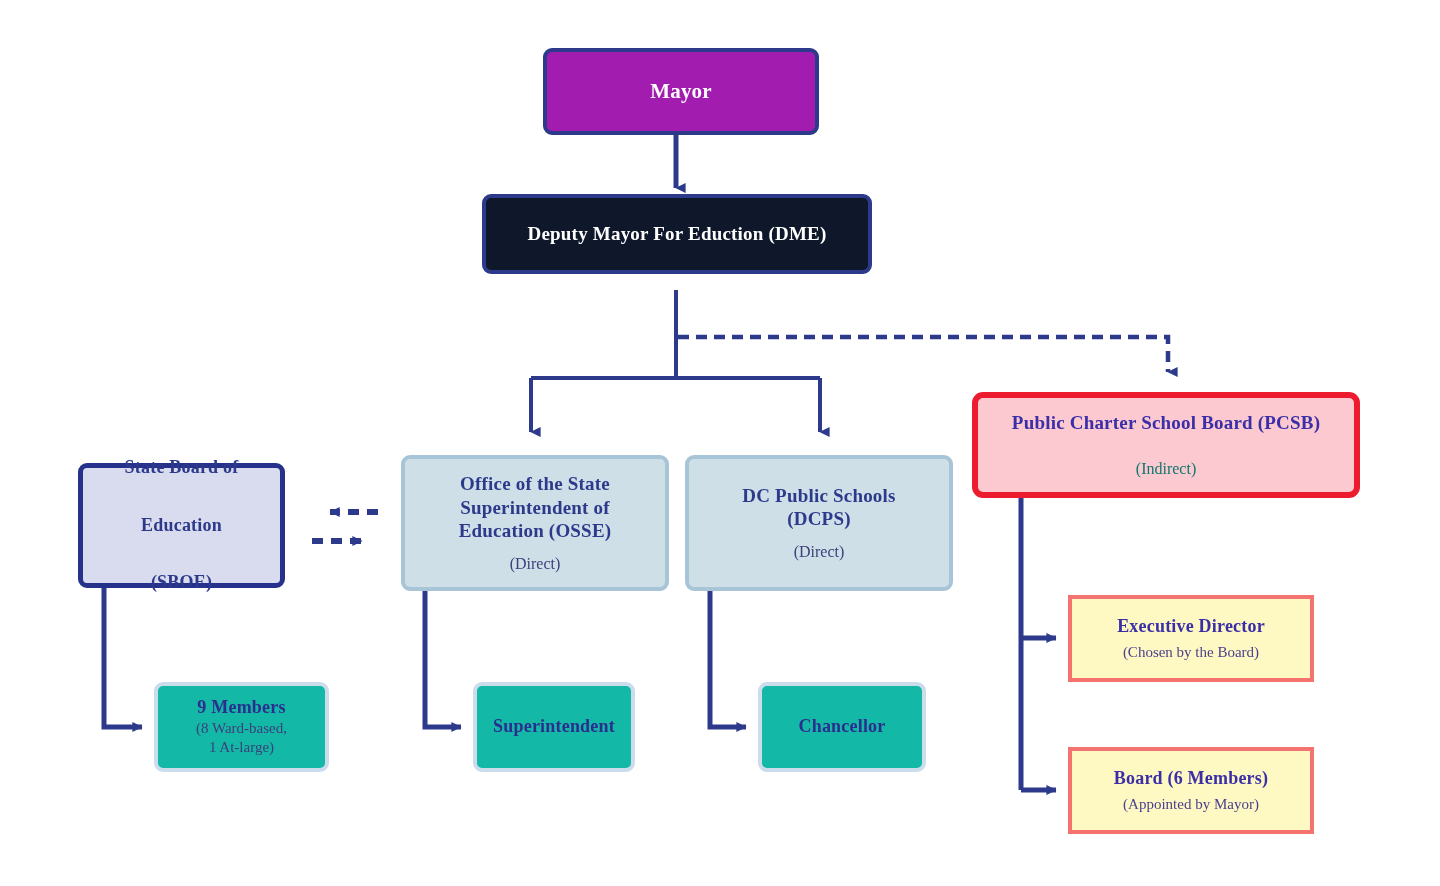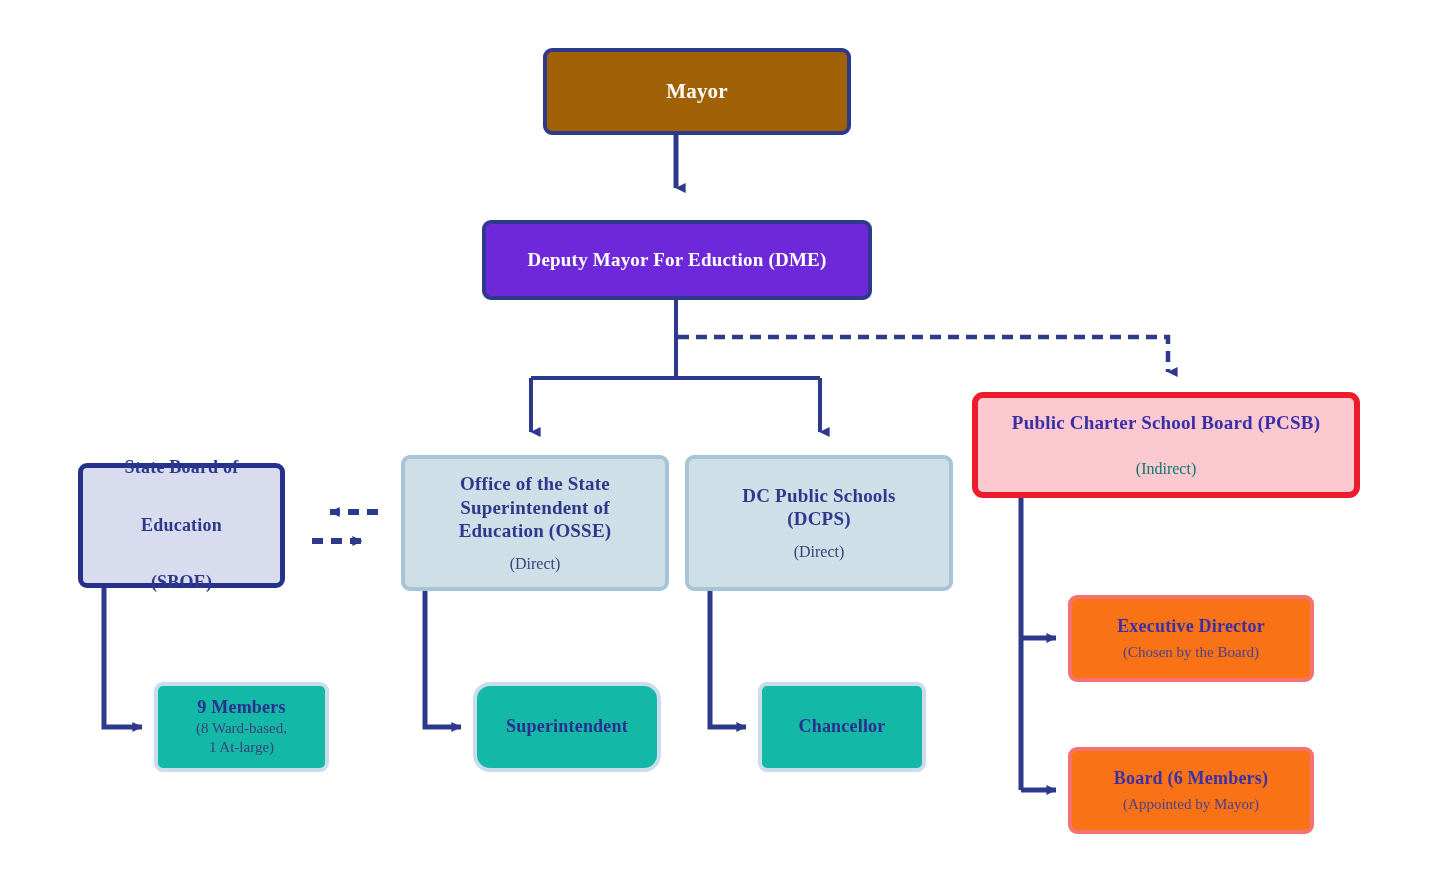--- a/index.html
+++ b/index.html
@@ -40,31 +40,31 @@
   .node .title {
     font-weight: bold;
     letter-spacing: 0.2px;
   }
   .node .sub {
     font-weight: normal;
   }
 
   
   .n-mayor {
-    left: 543px; top: 48px; width: 308px; height: 87px;
-    background: #a16207;
+    left: 543px; top: 48px; width: 276px; height: 87px;
+    background: #a21caf;
     border: 4px solid #2d3a8c;
     color: #ffffff;
   }
   .n-mayor .title { font-size: 21px; }
 
   
   .n-dme {
-    left: 482px; top: 220px; width: 390px; height: 80px;
-    background: #6d28d9;
+    left: 482px; top: 194px; width: 390px; height: 80px;
+    background: #0f172a;
     border: 4px solid #2d3a8c;
     color: #ffffff;
   }
   .n-dme .title { font-size: 19px; }
 
   
   .n-sboe {
     left: 78px; top: 463px; width: 207px; height: 125px;
     background: #d9dcee;
     border: 5px solid #26318c;
@@ -95,31 +95,31 @@
   .n-pcsb .title { font-size: 19px; }
   .n-pcsb .sub { font-size: 16px; margin-top: 25px; color: #0f766e; }
 
   
   .n-pale {
     background: #14b8a6;
     border: 4px solid #cbdced;
     color: #2a2f8f;
   }
   .n-members     { left: 154px; top: 682px; width: 175px; height: 90px; }
-  .n-superint    { left: 473px; top: 682px; width: 188px; height: 90px; border-radius: 17px; }
+  .n-superint    { left: 473px; top: 682px; width: 162px; height: 90px; }
   .n-chancellor  { left: 758px; top: 682px; width: 168px; height: 90px; }
   .n-pale .title { font-size: 18px; }
   .n-pale .sub   { font-size: 15px; color: #3b3f7a; line-height: 1.25; }
 
   
   .n-pink {
-    background: #f97316;
+    background: #fef9c3;
     border: 4px solid #f4726f;
     color: #3b2fa8;
-    border-radius: 9px;
+    border-radius: 0;
   }
   .n-execdir { left: 1068px; top: 595px; width: 246px; height: 87px; }
   .n-board   { left: 1068px; top: 747px; width: 246px; height: 87px; }
   .n-pink .title { font-size: 18px; }
   .n-pink .sub   { font-size: 15px; margin-top: 5px; color: #4b3f8e; }
 </style>
 </head>
 <body>
 
 <div id="canvas">

